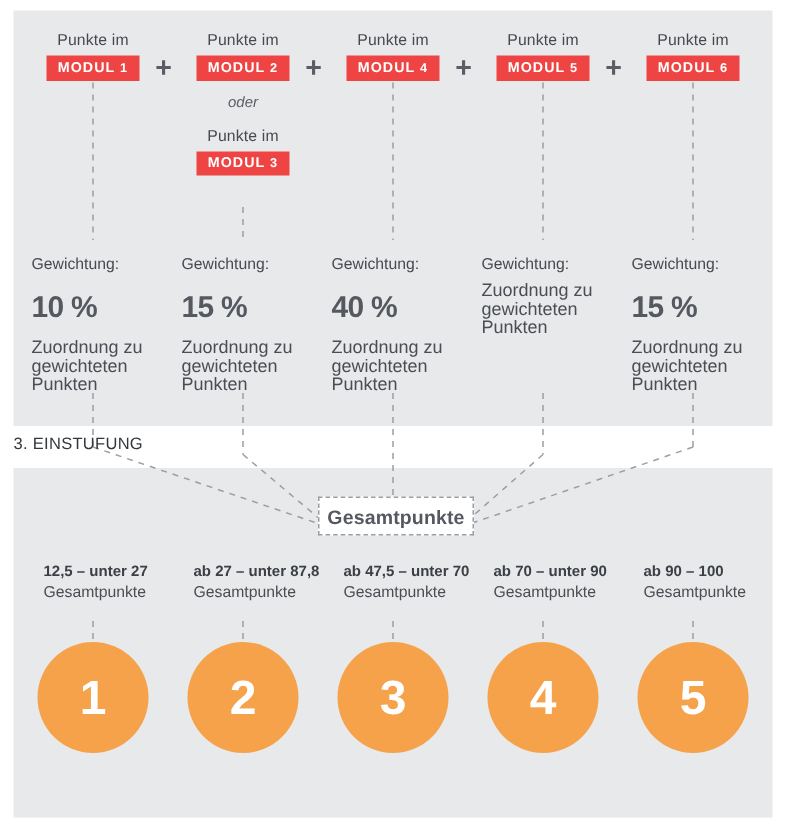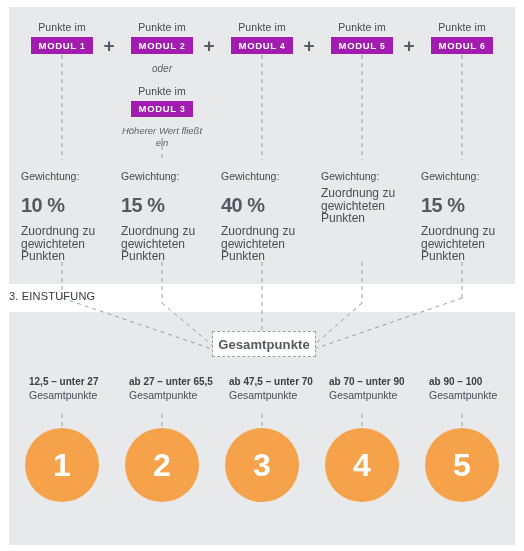--- a/index.html
+++ b/index.html
@@ -67,21 +67,21 @@
 
   .punkte-im {
     font-size: 10.5px;
     color: #46494e;
     line-height: 13px;
     letter-spacing: 0.1px;
   }
 
   .badge {
     display: inline-block;
-    background: #a21caf;
+    background: #ef4444;
     color: #ffffff;
     font-size: 9.5px;
     font-weight: bold;
     letter-spacing: 0.7px;
     padding: 2.5px 8px 3px 8px;
     margin-top: 3px;
     white-space: nowrap;
   }
   .badge .num { font-size: 8.5px; }
 
@@ -262,21 +262,20 @@
         <div class="punkte-im">Punkte im</div>
         <div class="badge"><span>MODUL</span> <span class="num">1</span></div>
       </div>
 
       <div class="module-col c1">
         <div class="punkte-im">Punkte im</div>
         <div class="badge"><span>MODUL</span> <span class="num">2</span></div>
         <div class="oder">oder</div>
         <div class="punkte-im">Punkte im</div>
         <div class="badge"><span>MODUL</span> <span class="num">3</span></div>
-        <div class="hoeher">Höherer Wert fließt ein</div>
       </div>
 
       <div class="module-col c2">
         <div class="punkte-im">Punkte im</div>
         <div class="badge"><span>MODUL</span> <span class="num">4</span></div>
       </div>
 
       <div class="module-col c3">
         <div class="punkte-im">Punkte im</div>
         <div class="badge"><span>MODUL</span> <span class="num">5</span></div>
@@ -351,21 +350,21 @@
     </g>
   </svg>
 
   <div class="gesamtpunkte-box">Gesamtpunkte</div>
 
   <div class="range-col c0">
     <div class="range-top">12,5 – unter 27</div>
     <div class="range-bottom">Gesamtpunkte</div>
   </div>
   <div class="range-col c1">
-    <div class="range-top">ab 27 – unter 65,5</div>
+    <div class="range-top">ab 27 – unter 87,8</div>
     <div class="range-bottom">Gesamtpunkte</div>
   </div>
   <div class="range-col c2">
     <div class="range-top">ab 47,5 – unter 70</div>
     <div class="range-bottom">Gesamtpunkte</div>
   </div>
   <div class="range-col c3">
     <div class="range-top">ab 70 – unter 90</div>
     <div class="range-bottom">Gesamtpunkte</div>
   </div>

